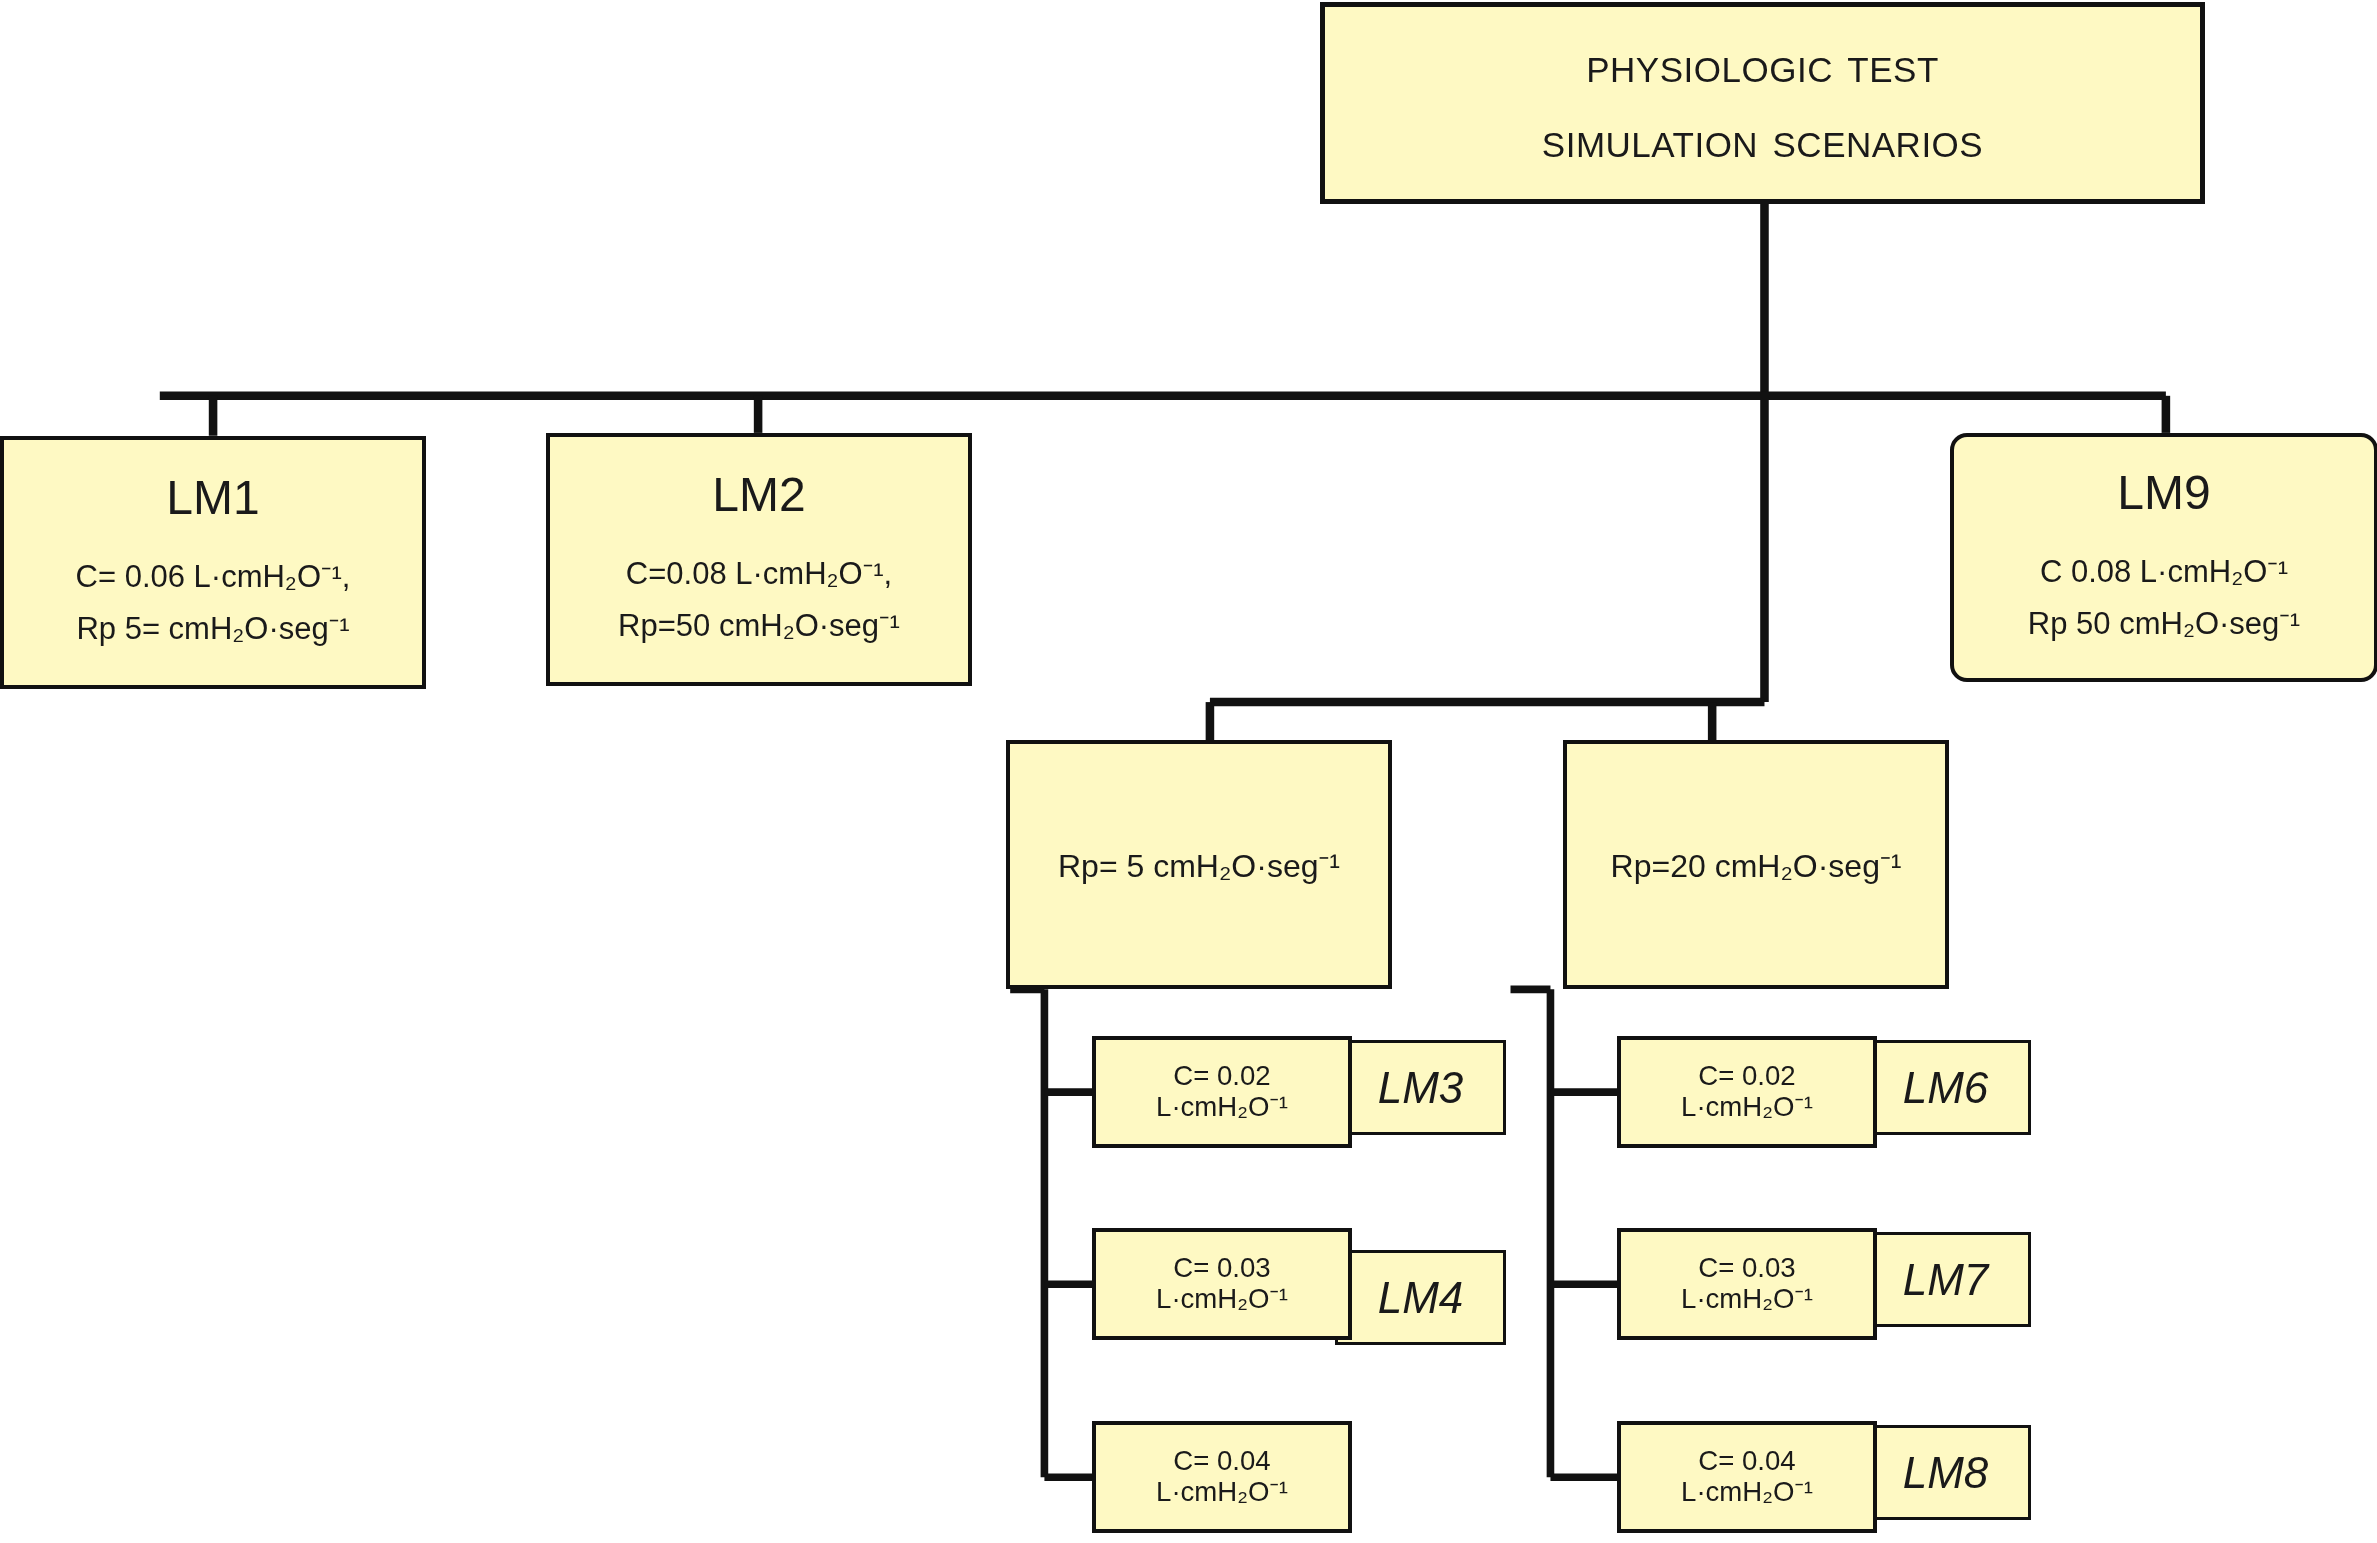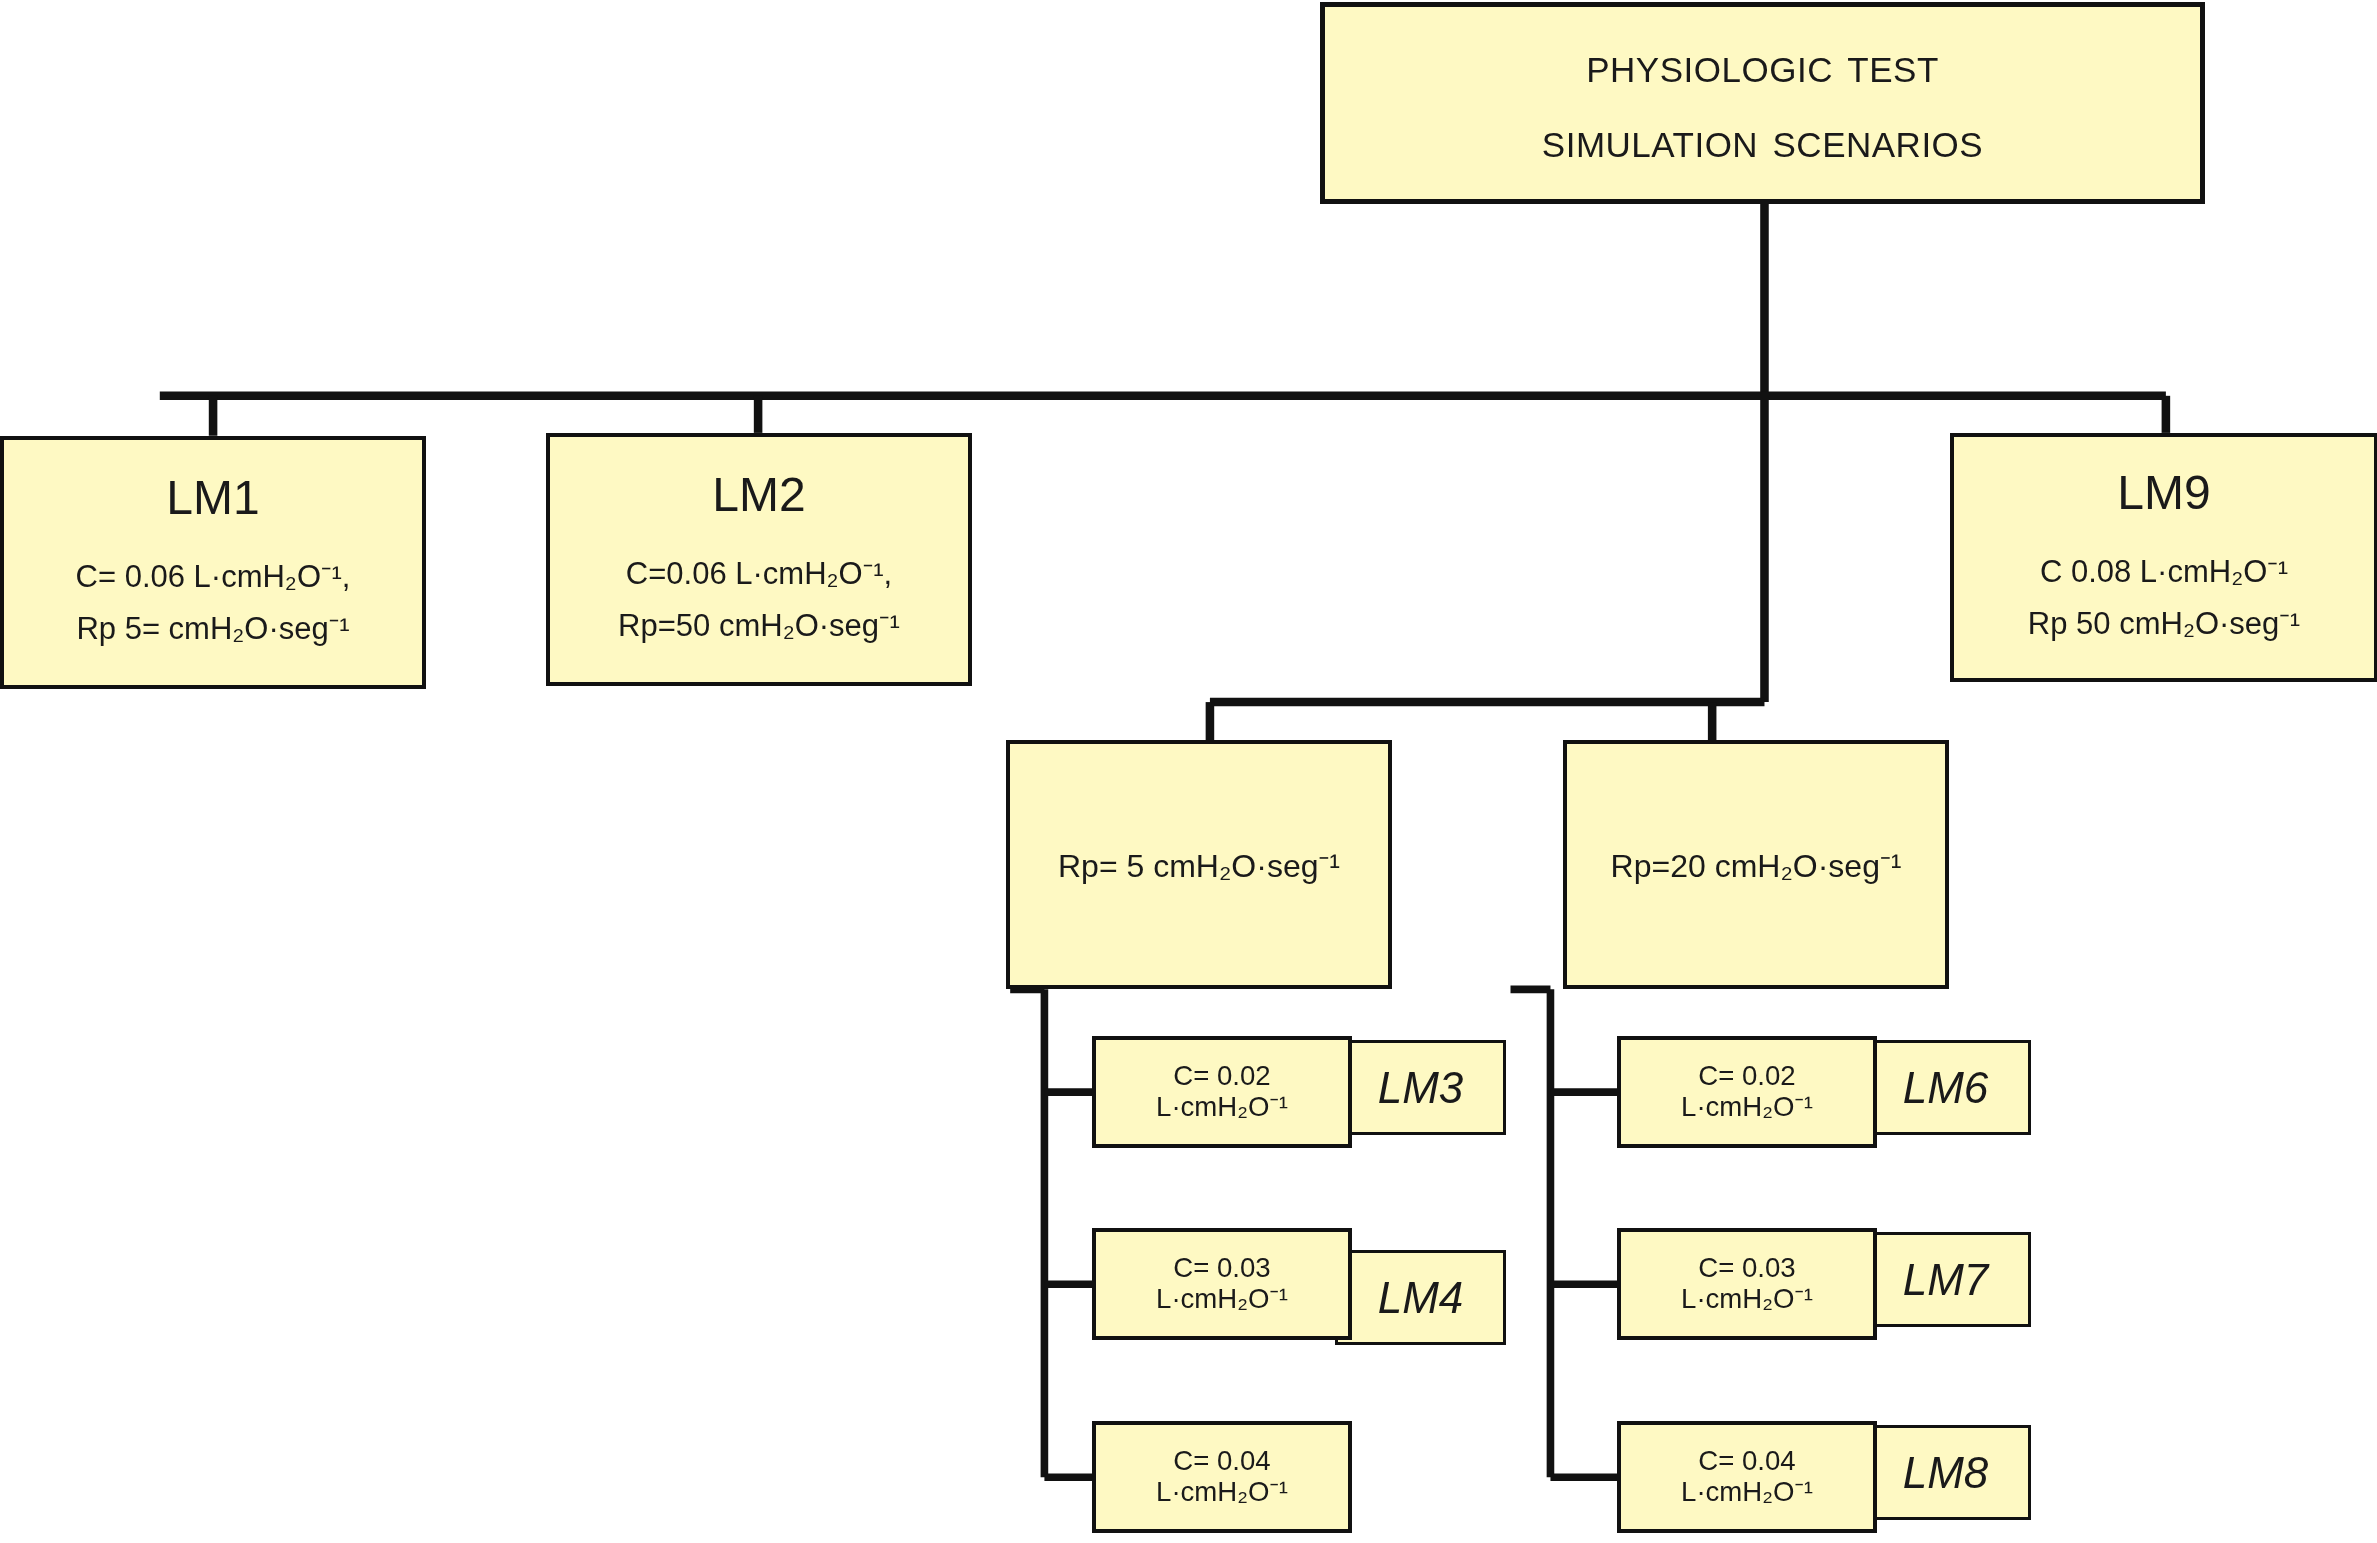--- a/index.html
+++ b/index.html
@@ -66,21 +66,21 @@
     margin-bottom: 28.5px;
   }
   .lm-top .lm-spec {
     font-size: 31px;
     line-height: 1.0;
     white-space: nowrap;
     margin: 10.5px 0;
   }
   #node-lm1 { left: 0px;    top: 436px; }
   #node-lm2 { left: 546px;  top: 433px; }
-  #node-lm9 { left: 1950px; top: 433px; width: 428px; height: 249px; }
+  #node-lm9 { left: 1950px; top: 433px; width: 428px; height: 249px; border-radius: 17px; }
   
   .rp-box {
     width: 386px;
     height: 249px;
   }
   .rp-box .rp-text {
     font-size: 32px;
     white-space: nowrap;
   }
   #node-rp5  { left: 1006px; top: 740px; }
@@ -154,21 +154,21 @@
   </div>
 
   <div class="node lm-top" id="node-lm1">
     <div class="lm-title">LM1</div>
     <div class="lm-spec">C= 0.06 L·cmH₂O⁻¹,</div>
     <div class="lm-spec">Rp 5= cmH₂O·seg⁻¹</div>
   </div>
 
   <div class="node lm-top" id="node-lm2">
     <div class="lm-title">LM2</div>
-    <div class="lm-spec">C=0.06 L·cmH₂O⁻¹,</div>
+    <div class="lm-spec">C=0.08 L·cmH₂O⁻¹,</div>
     <div class="lm-spec">Rp=50 cmH₂O·seg⁻¹</div>
   </div>
 
   <div class="node lm-top" id="node-lm9">
     <div class="lm-title">LM9</div>
     <div class="lm-spec">C 0.08 L·cmH₂O⁻¹</div>
     <div class="lm-spec">Rp 50 cmH₂O·seg⁻¹</div>
   </div>
 
   <div class="node rp-box" id="node-rp5">

